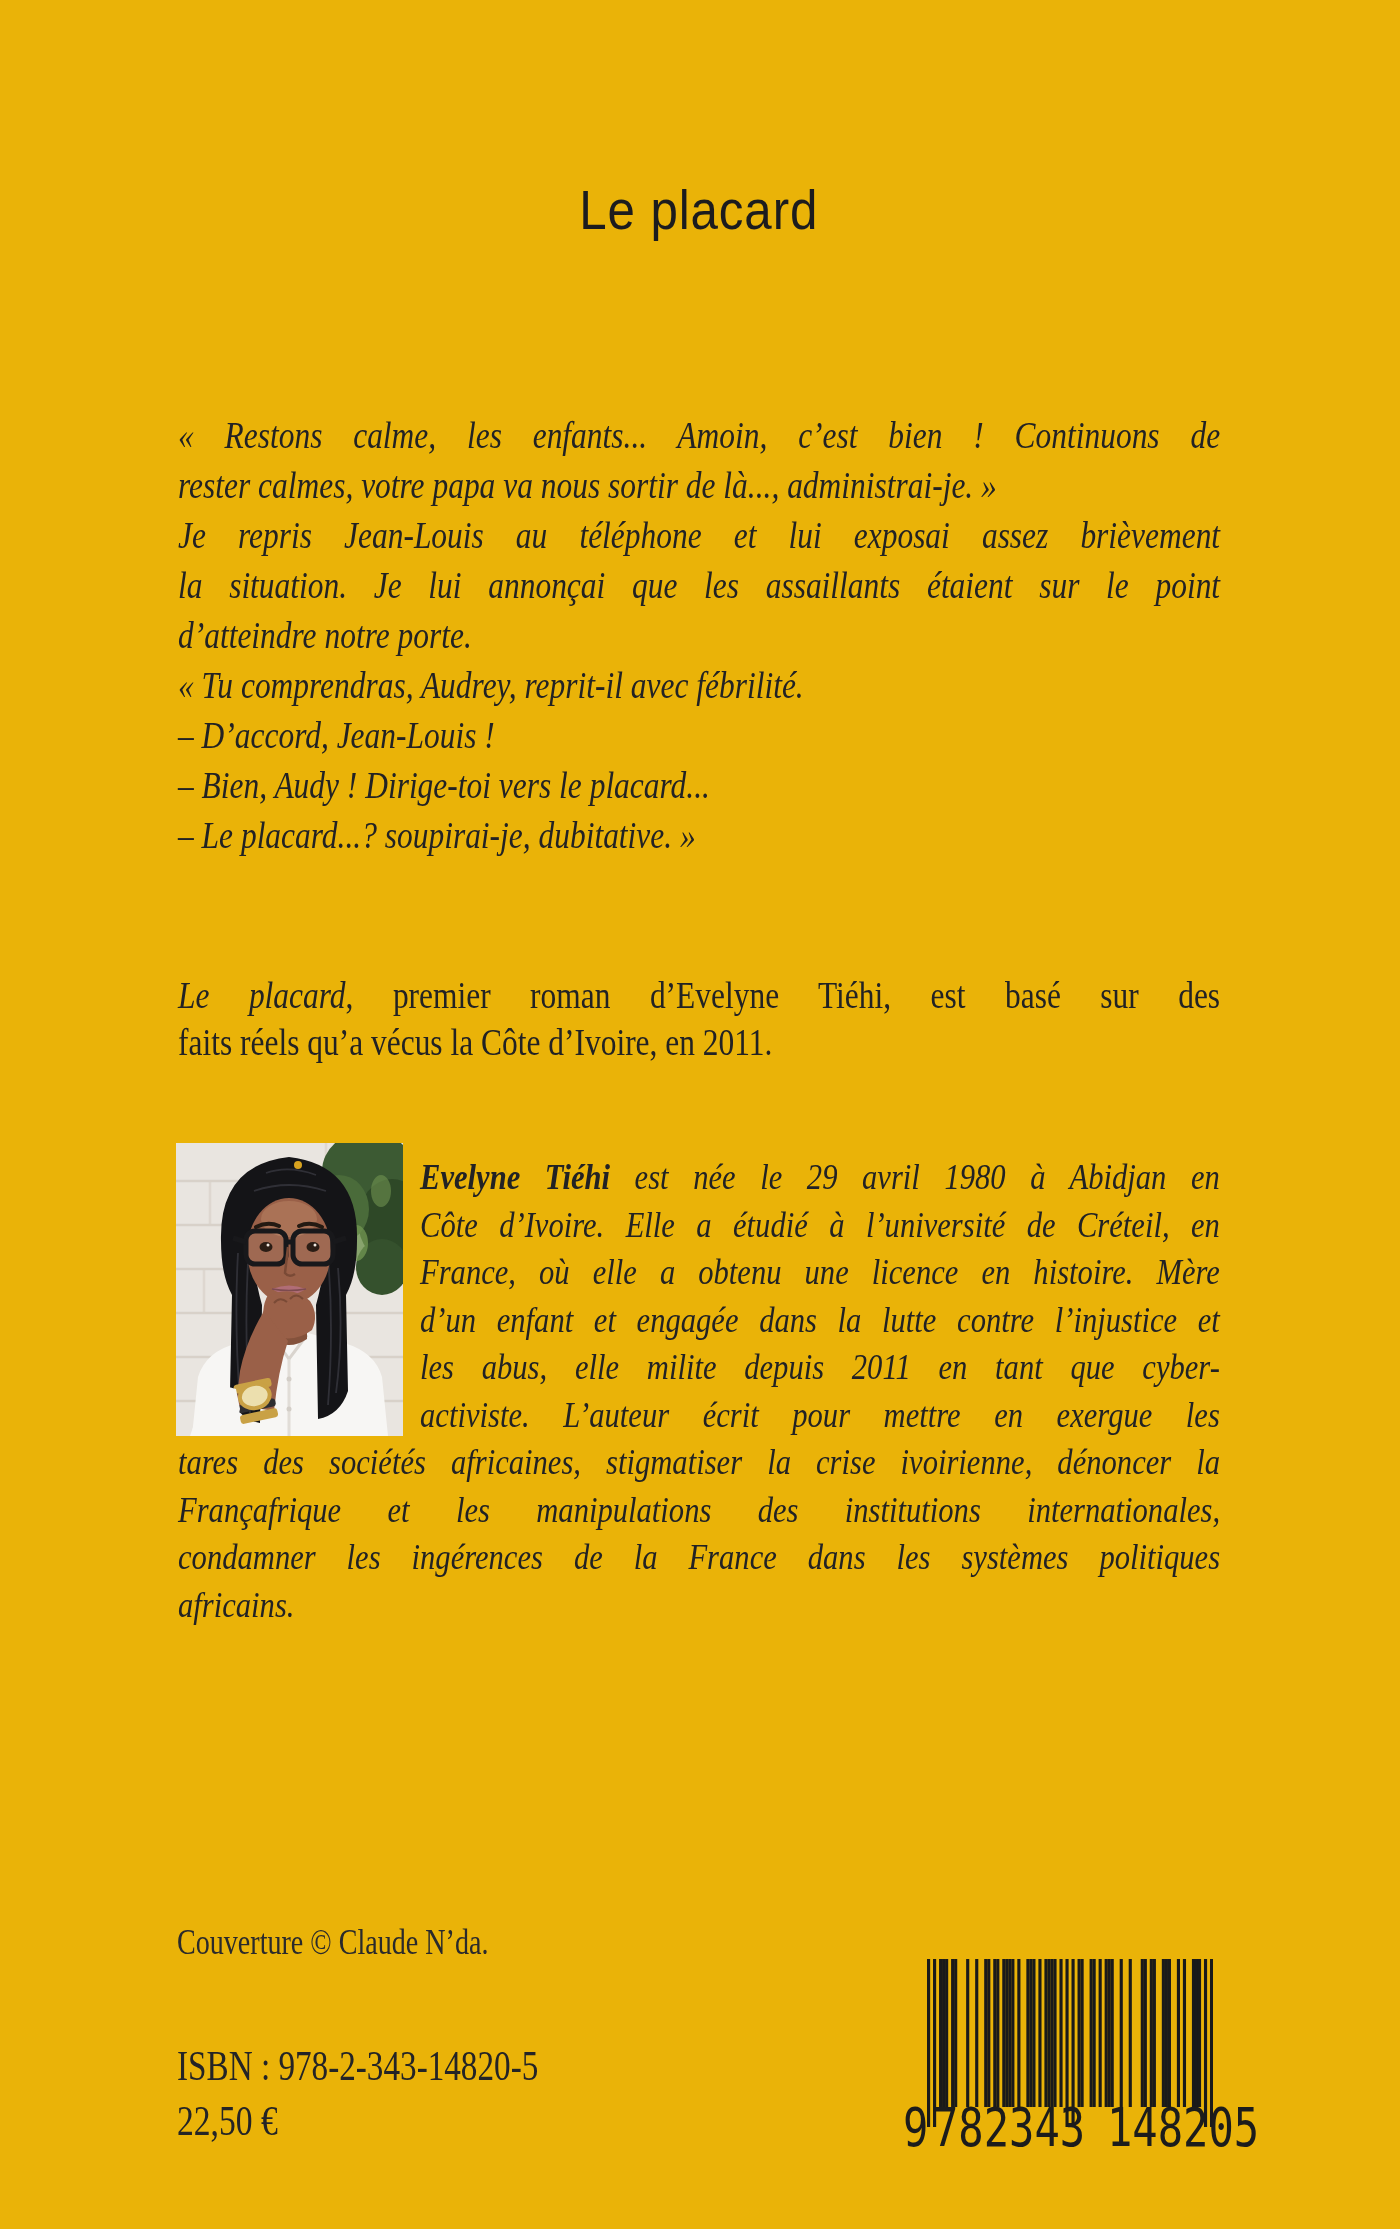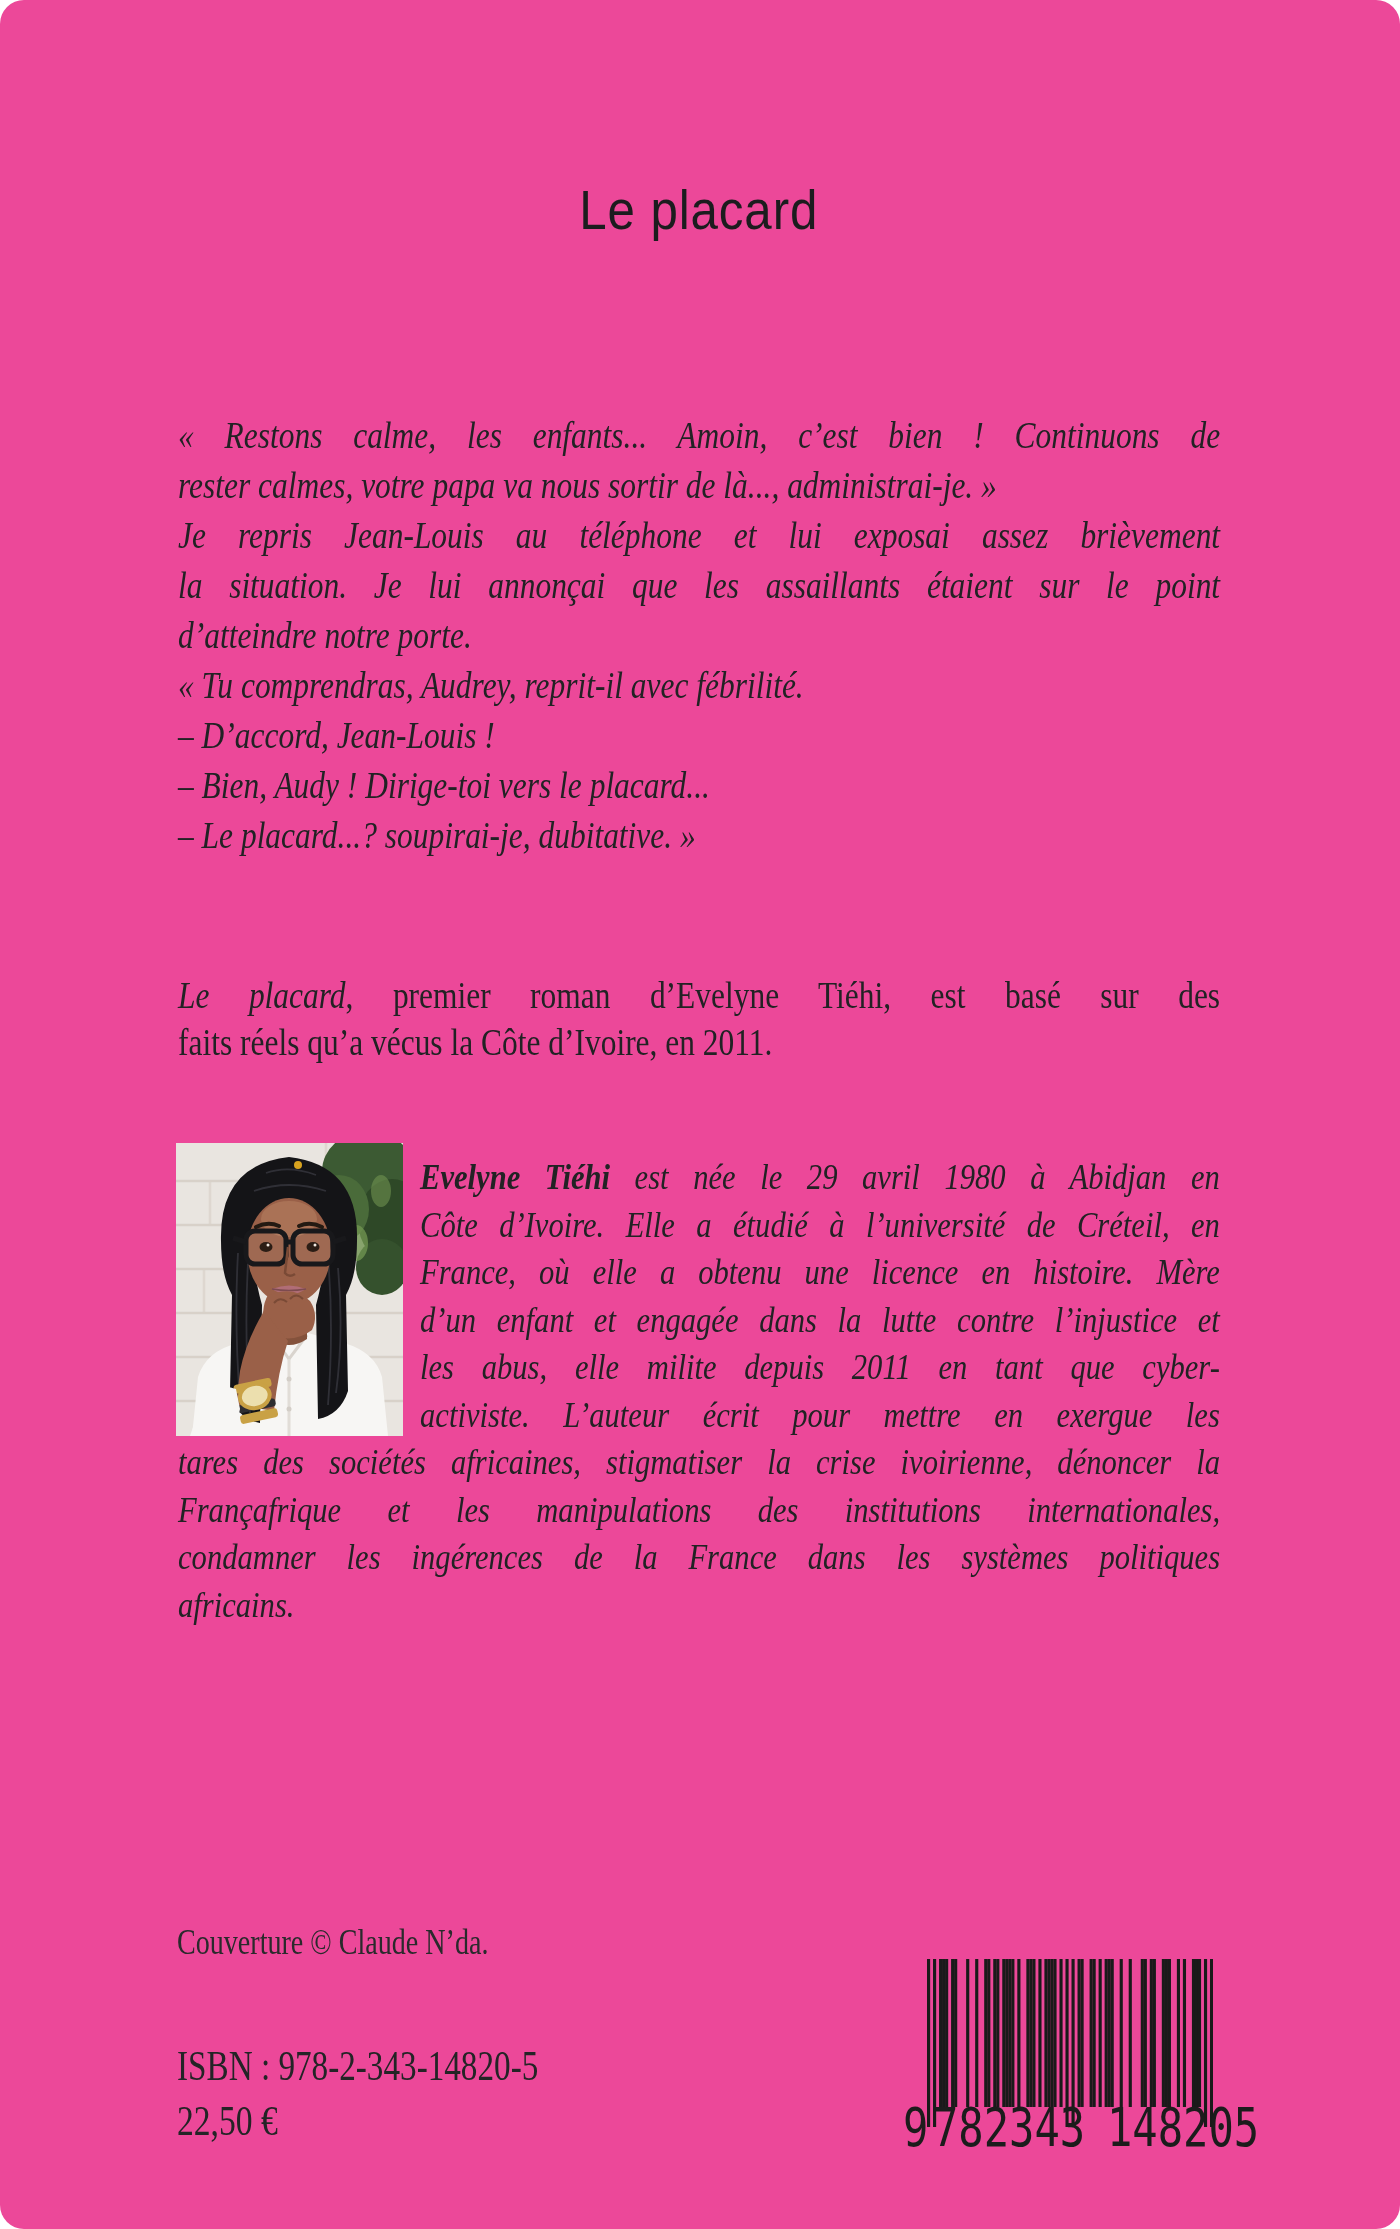--- a/index.html
+++ b/index.html
@@ -1,20 +1,19 @@
 <!DOCTYPE html>
 <html><head>
 <meta charset="utf-8">
 <style>
   html,body{margin:0;padding:0;background:#ffffff;}
   .page{
-    position:relative;width:1400px;height:2229px;background:#ec4899;
+    position:relative;width:1400px;height:2229px;background:#eab308;
     overflow:hidden;color:#1f1f21;
     font-family:"Liberation Serif","DejaVu Serif",serif;
-    border-radius:24px;
   }
   
   .title{
     position:absolute;left:178px;top:180px;width:1042px;text-align:center;
     font-family:"Liberation Sans","DejaVu Sans",sans-serif;
     font-size:56px;line-height:60px;color:#1c1c1e;
   }
   .title-inner{display:inline-block;transform:scaleX(0.88);transform-origin:center;letter-spacing:1px;}
   
   .tline{

